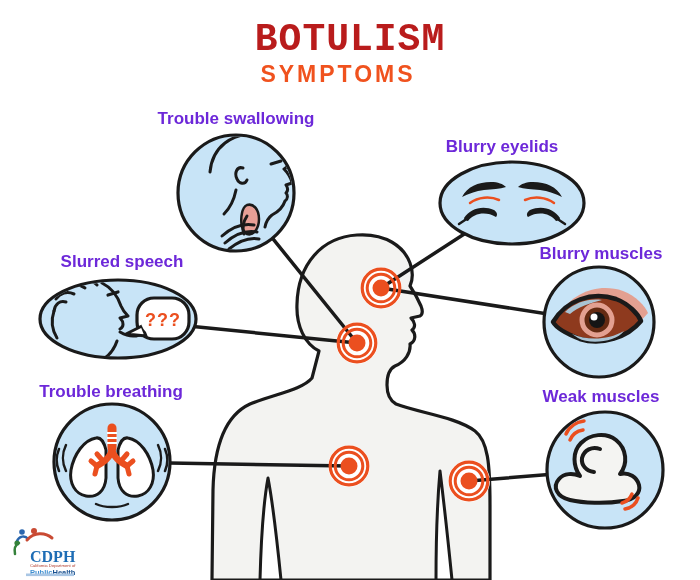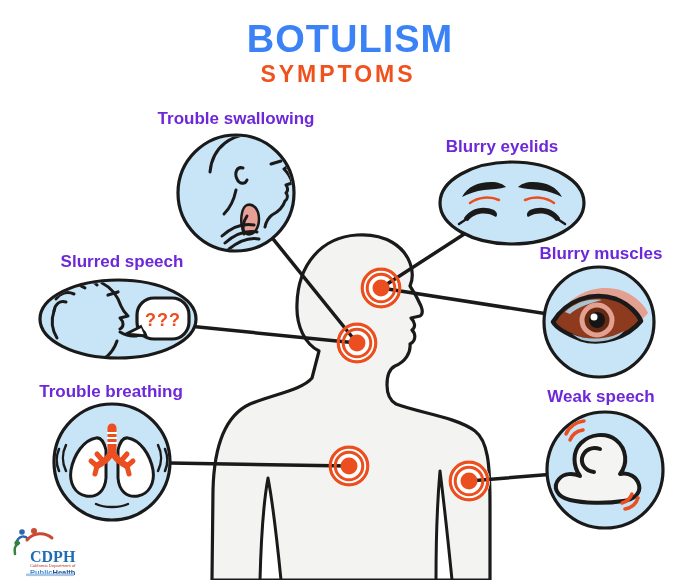--- a/index.html
+++ b/index.html
@@ -3,21 +3,21 @@
 <meta charset="utf-8">
 <style>
   html,body{margin:0;padding:0;background:#fff;}
   .stage{
     position:relative;width:700px;height:580px;background:#ffffff;overflow:hidden;
     font-family:"Liberation Sans",sans-serif;
   }
   .stage svg{position:absolute;left:0;top:0;}
   .title{
     position:absolute;left:350px;top:18px;transform:translateX(-50%);
-    font-size:38px;font-weight:700;letter-spacing:1px;color:#3b82f6;white-space:nowrap;
+    font-size:38px;font-weight:700;letter-spacing:1px;color:#b91c1c;white-space:nowrap;font-family:Liberation Mono, monospace;
   }
   .subtitle{
     position:absolute;left:338px;top:61px;transform:translateX(-50%);
     font-size:23px;font-weight:700;letter-spacing:3px;color:#F0521E;white-space:nowrap;
   }
   .label{
     position:absolute;transform:translateX(-50%);
     font-size:17px;font-weight:700;color:#6d28d9;white-space:nowrap;
   }
 </style>
@@ -240,15 +240,15 @@
     </g>
   </svg>
 
   <div class="title">BOTULISM</div>
   <div class="subtitle">SYMPTOMS</div>
   <div class="label" style="left:236px;top:109px">Trouble swallowing</div>
   <div class="label" style="left:502px;top:137px">Blurry eyelids</div>
   <div class="label" style="left:122px;top:252px">Slurred speech</div>
   <div class="label" style="left:601px;top:244px">Blurry muscles</div>
   <div class="label" style="left:111px;top:382px">Trouble breathing</div>
-  <div class="label" style="left:601px;top:387px">Weak speech</div>
+  <div class="label" style="left:601px;top:387px">Weak muscles</div>
 
 </div>
 
 </body></html>

